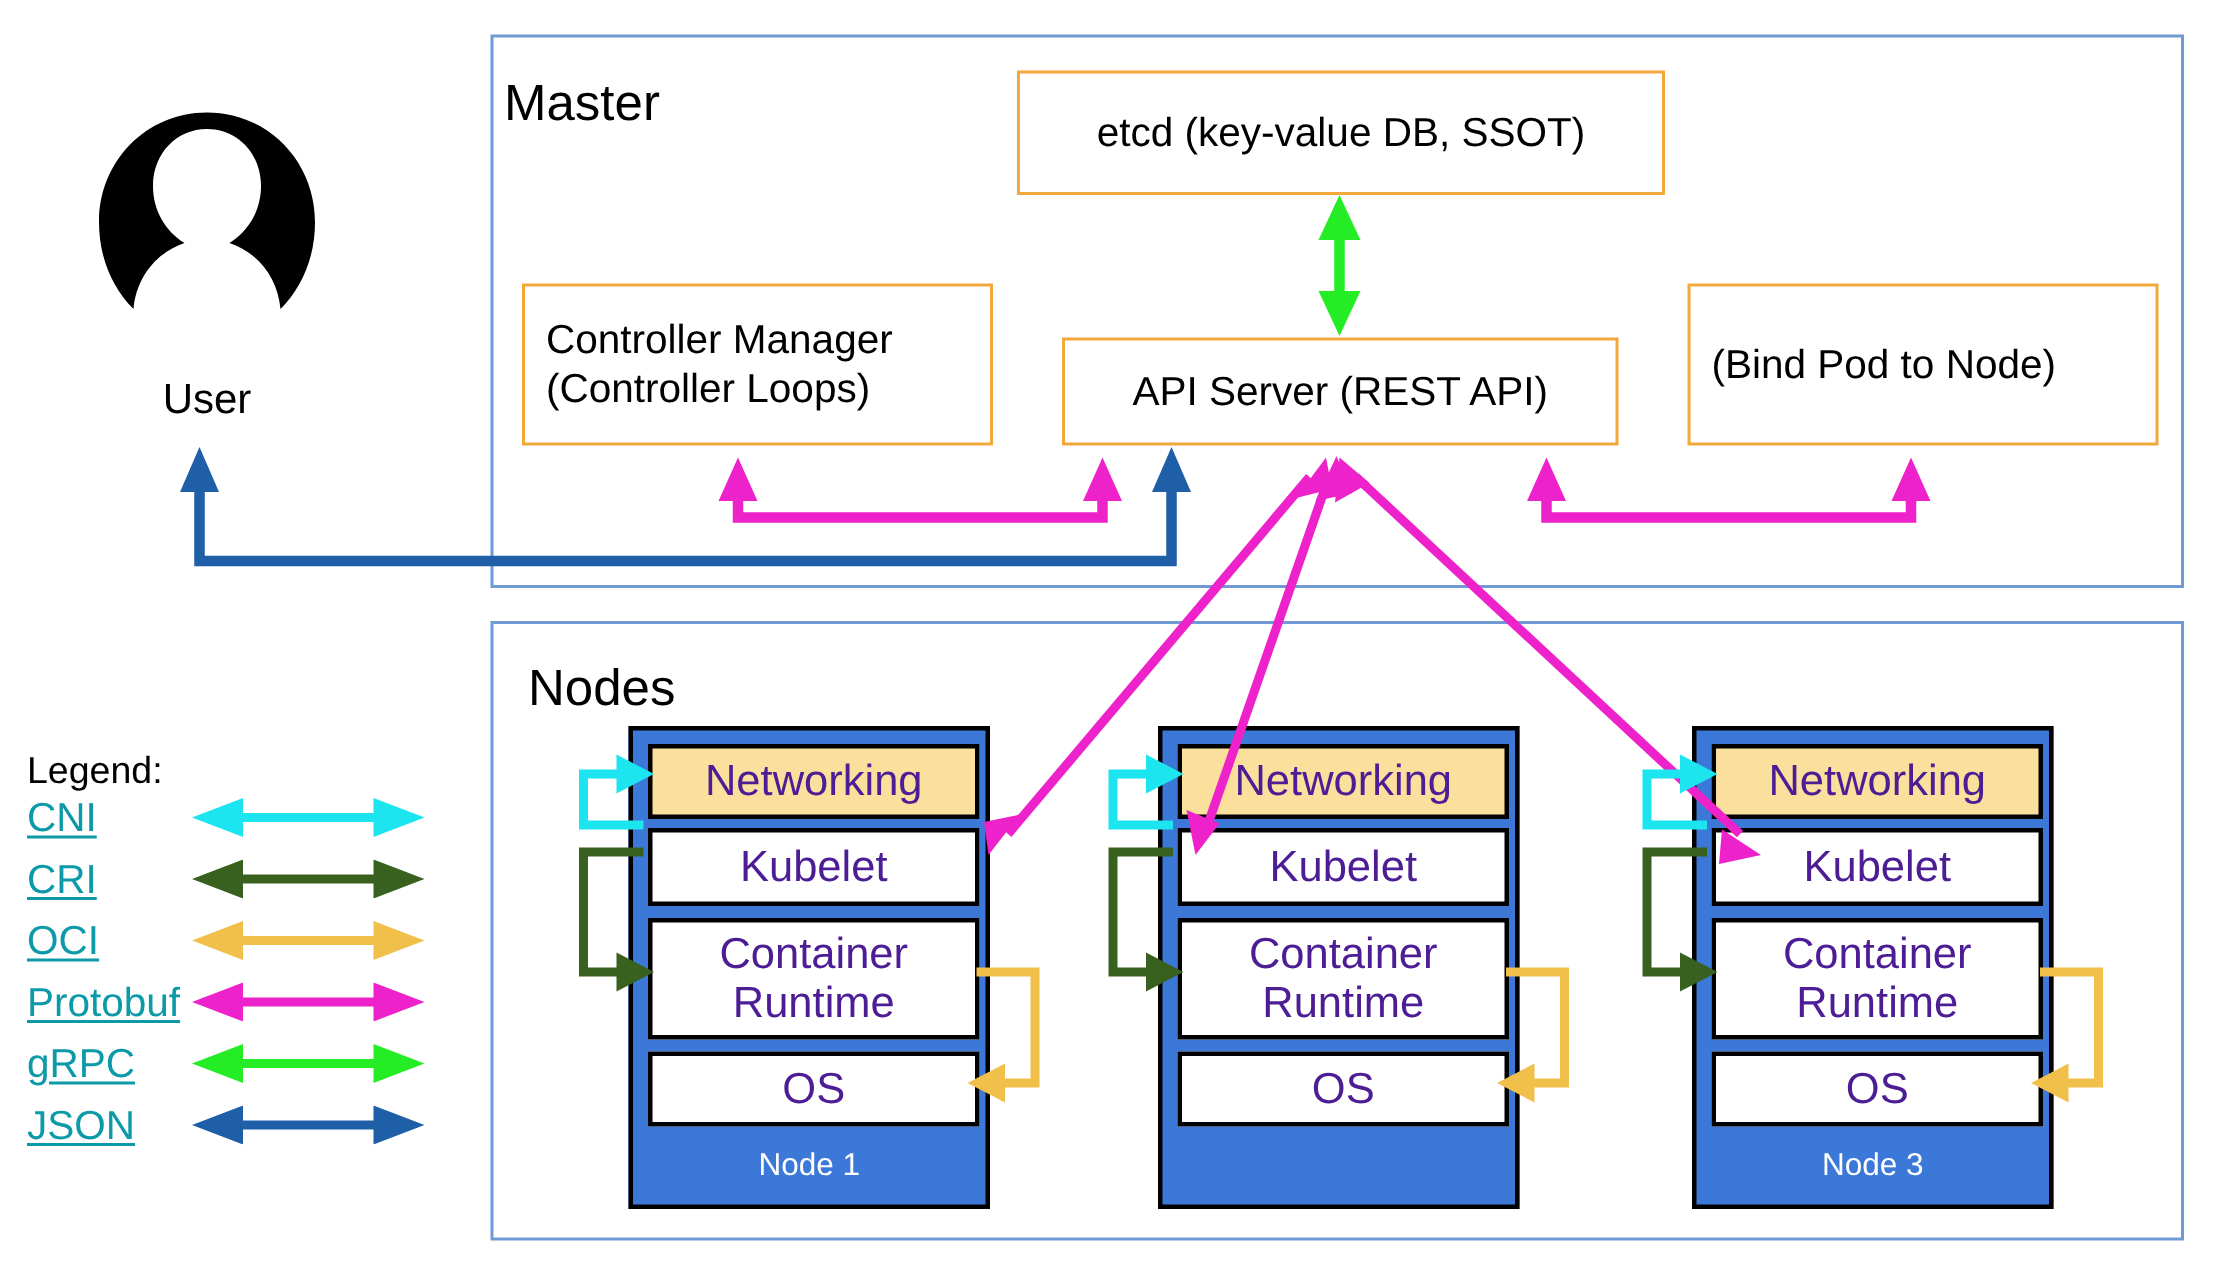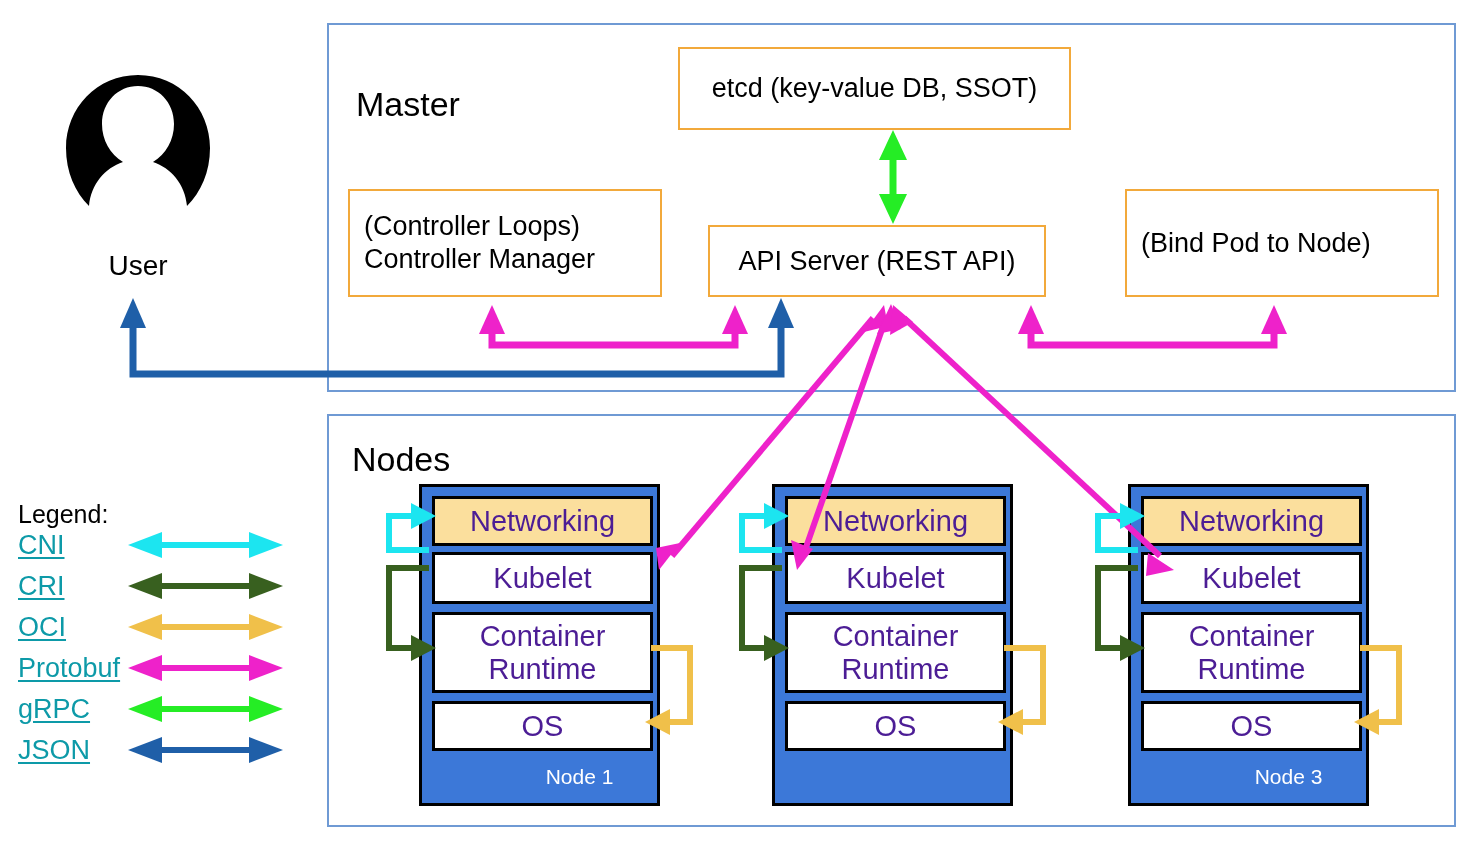--- a/index.html
+++ b/index.html
@@ -123,21 +123,20 @@
     line-height: 1.12;
   }
   .node-layer.networking { background: #fbdf9d; }
   .node-name {
     position: absolute;
     left: 0;
     width: 100%;
     text-align: center;
     color: #ffffff;
     font-size: 21px;
-    margin-left: 40px;
   }
 </style>
 </head>
 <body>
 
 <div id="canvas">
 
   <div id="user-icon-wrap">
     <svg viewBox="0 0 150 150" width="150" height="150">
       <path d="M75 3
@@ -205,34 +204,34 @@
   <div class="legend-row" style="top:735px">
     <span class="legend-link">JSON</span>
     <svg class="legend-arrow" viewBox="0 0 155 26">
       <line x1="26" y1="13" x2="129" y2="13" stroke="#1f5fa8" stroke-width="6"></line>
       <polygon points="0,13 34,0 34,26" fill="#1f5fa8"></polygon>
       <polygon points="155,13 121,0 121,26" fill="#1f5fa8"></polygon>
     </svg>
   </div>
 
   <div class="group-box" style="left:327px; top:23px; width:1129px; height:369px;"></div>
-  <div class="group-label" style="left:356px; top:52px;margin-top:35px;">Master</div>
-
-  <div class="mbox" style="left:678px; top:47px; width:393px; height:83px;">
+  <div class="group-label" style="left:336px; top:52px;">Master</div>
+
+  <div class="mbox" style="left:678px; top:47px; width:432px; height:83px;">
     <span>etcd (key-value DB, SSOT)</span>
   </div>
 
   <div class="mbox left" style="left:348px; top:189px; width:314px; height:108px;">
     <div>
+      <div>Controller Manager</div>
       <div>(Controller Loops)</div>
-      <div>Controller Manager</div>
-    </div>
-  </div>
-
-  <div class="mbox" style="left:708px; top:225px; width:338px; height:72px;">
+    </div>
+  </div>
+
+  <div class="mbox" style="left:708px; top:225px; width:371px; height:72px;">
     <span>API Server (REST API)</span>
   </div>
 
   <div class="mbox left" style="left:1125px; top:189px; width:314px; height:108px;">
     <div>
       <div>(Bind Pod to Node)</div>
     </div>
   </div>
 
   <div class="group-box" style="left:327px; top:414px; width:1129px; height:413px;"></div>

